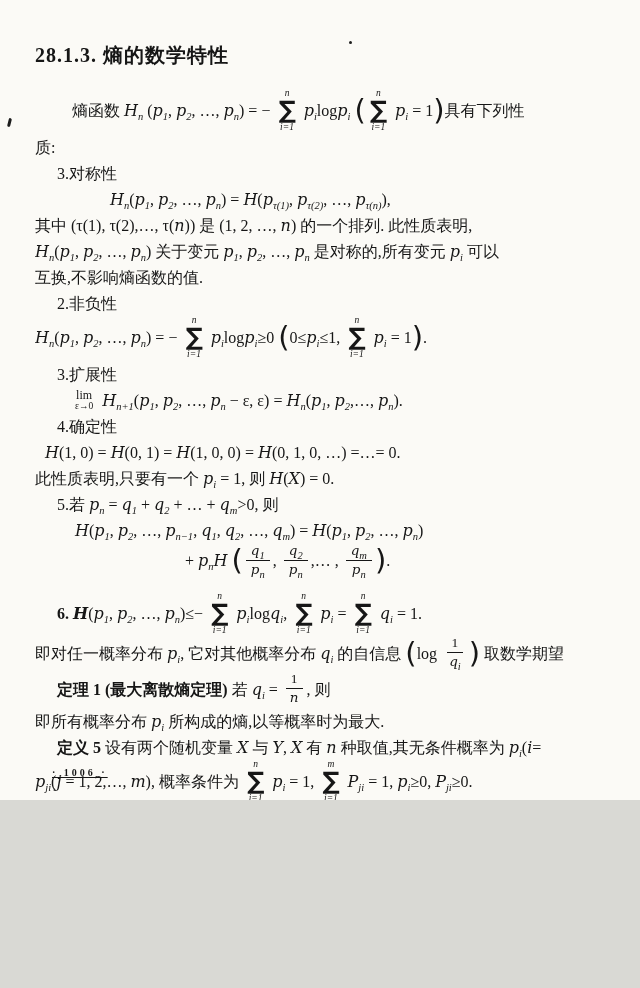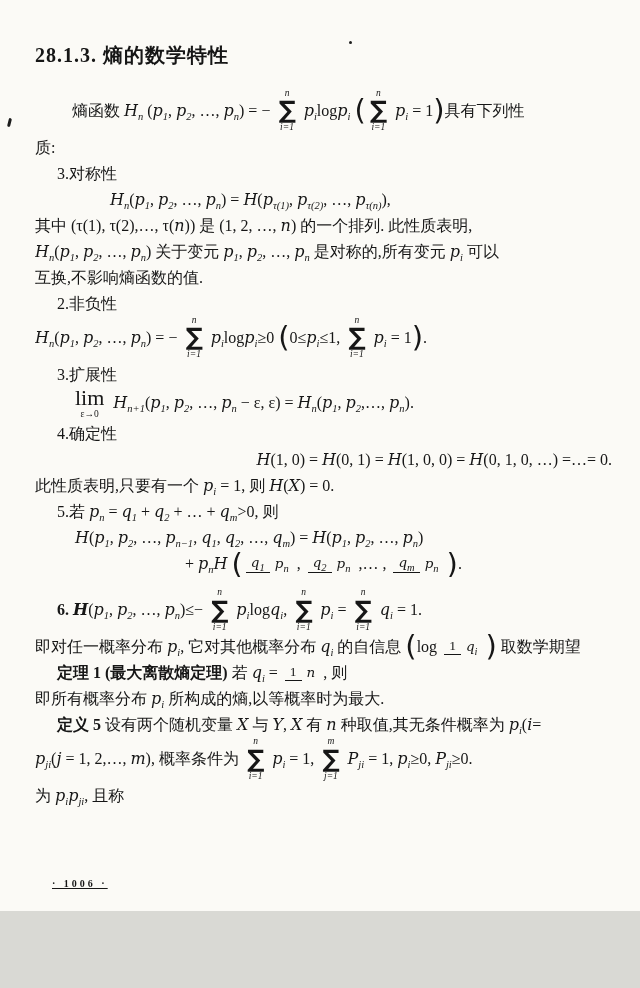--- a/index.html
+++ b/index.html
@@ -1,44 +1,44 @@
 <!DOCTYPE html>
 <html><head>
 <meta charset="utf-8">
 <style>
   html,body{margin:0;padding:0;}
   body{background:#d9d9d4;font-family:"Liberation Serif","DejaVu Serif",serif;}
-  .page{position:relative;width:640px;height:911px;background:#fbfaf6;color:#161616;
+  .page{position:relative;width:640px;height:800px;background:#fbfaf6;color:#161616;
         overflow:hidden;margin:0 auto;}
   .content{padding:40px 28px 0 35px;}
   .line{font-size:16px;line-height:26px;white-space:nowrap;overflow:hidden;}
   .h{font-size:20px;font-weight:bold;line-height:30px;margin-bottom:20px;letter-spacing:1px;}
   .p0{padding-left:0;}
   .p1{padding-left:37px;}
   .sect{padding-left:22px;}
-  .fs{padding-left:10px;text-align:right;}
+  .fs{padding-left:10px;}
   .fB{padding-left:40px;}
   .fC{padding-left:75px;}
   .fD{padding-left:150px;}
   .fc{text-align:center;}
   .gapT{margin-top:12px;}
   b{font-weight:bold;}
   .v{font-style:italic;font-family:"DejaVu Serif",serif;}
   sub{font-size:10.5px;font-style:italic;line-height:0;vertical-align:-4px;letter-spacing:0;}
   .sum{display:inline-flex;flex-direction:column;align-items:center;vertical-align:middle;
        margin:0 4px;line-height:1;position:relative;top:-2px;}
   .sum-top,.sum-bot{font-size:9.5px;font-style:italic;line-height:1.1;}
   .sigma{font-size:24px;line-height:1;font-weight:bold;font-family:"DejaVu Sans",sans-serif;}
-  .frac{display:inline-flex;flex-direction:row;align-items:center;vertical-align:middle;
+  .frac{display:inline-flex;flex-direction:column;align-items:center;vertical-align:middle;
         margin:0 3px;font-size:13.5px;line-height:1.25;position:relative;top:-2px;}
   .num{padding:0 5px;border-bottom:1.4px solid #161616;}
   .den{padding:0 5px;}
   .lim{display:inline-flex;flex-direction:column;align-items:center;vertical-align:middle;
        margin-right:5px;line-height:1;position:relative;top:-2px;}
-  .lim-top{font-size:22px;line-height:1.05;}
+  .lim-top{font-size:12px;line-height:1.05;}
   .lim-bot{font-size:9.5px;line-height:1.1;}
   .bigp{font-size:29px;vertical-align:middle;line-height:0;position:relative;top:-2px;
         font-family:"DejaVu Sans",sans-serif;font-weight:400;}
   .pg{position:absolute;left:52px;bottom:22px;font-weight:bold;font-size:10px;letter-spacing:3px;text-decoration:underline;}
   .speck{position:absolute;background:#1d1d1d;}
   .s1{left:8px;top:118px;width:3px;height:9px;border-radius:2px;transform:rotate(14deg);}
   .s2{left:349px;top:41px;width:3px;height:3px;border-radius:50%;}
   .s3{left:345px;top:930px;width:3px;height:3px;border-radius:50%;}
 </style>
 </head>

